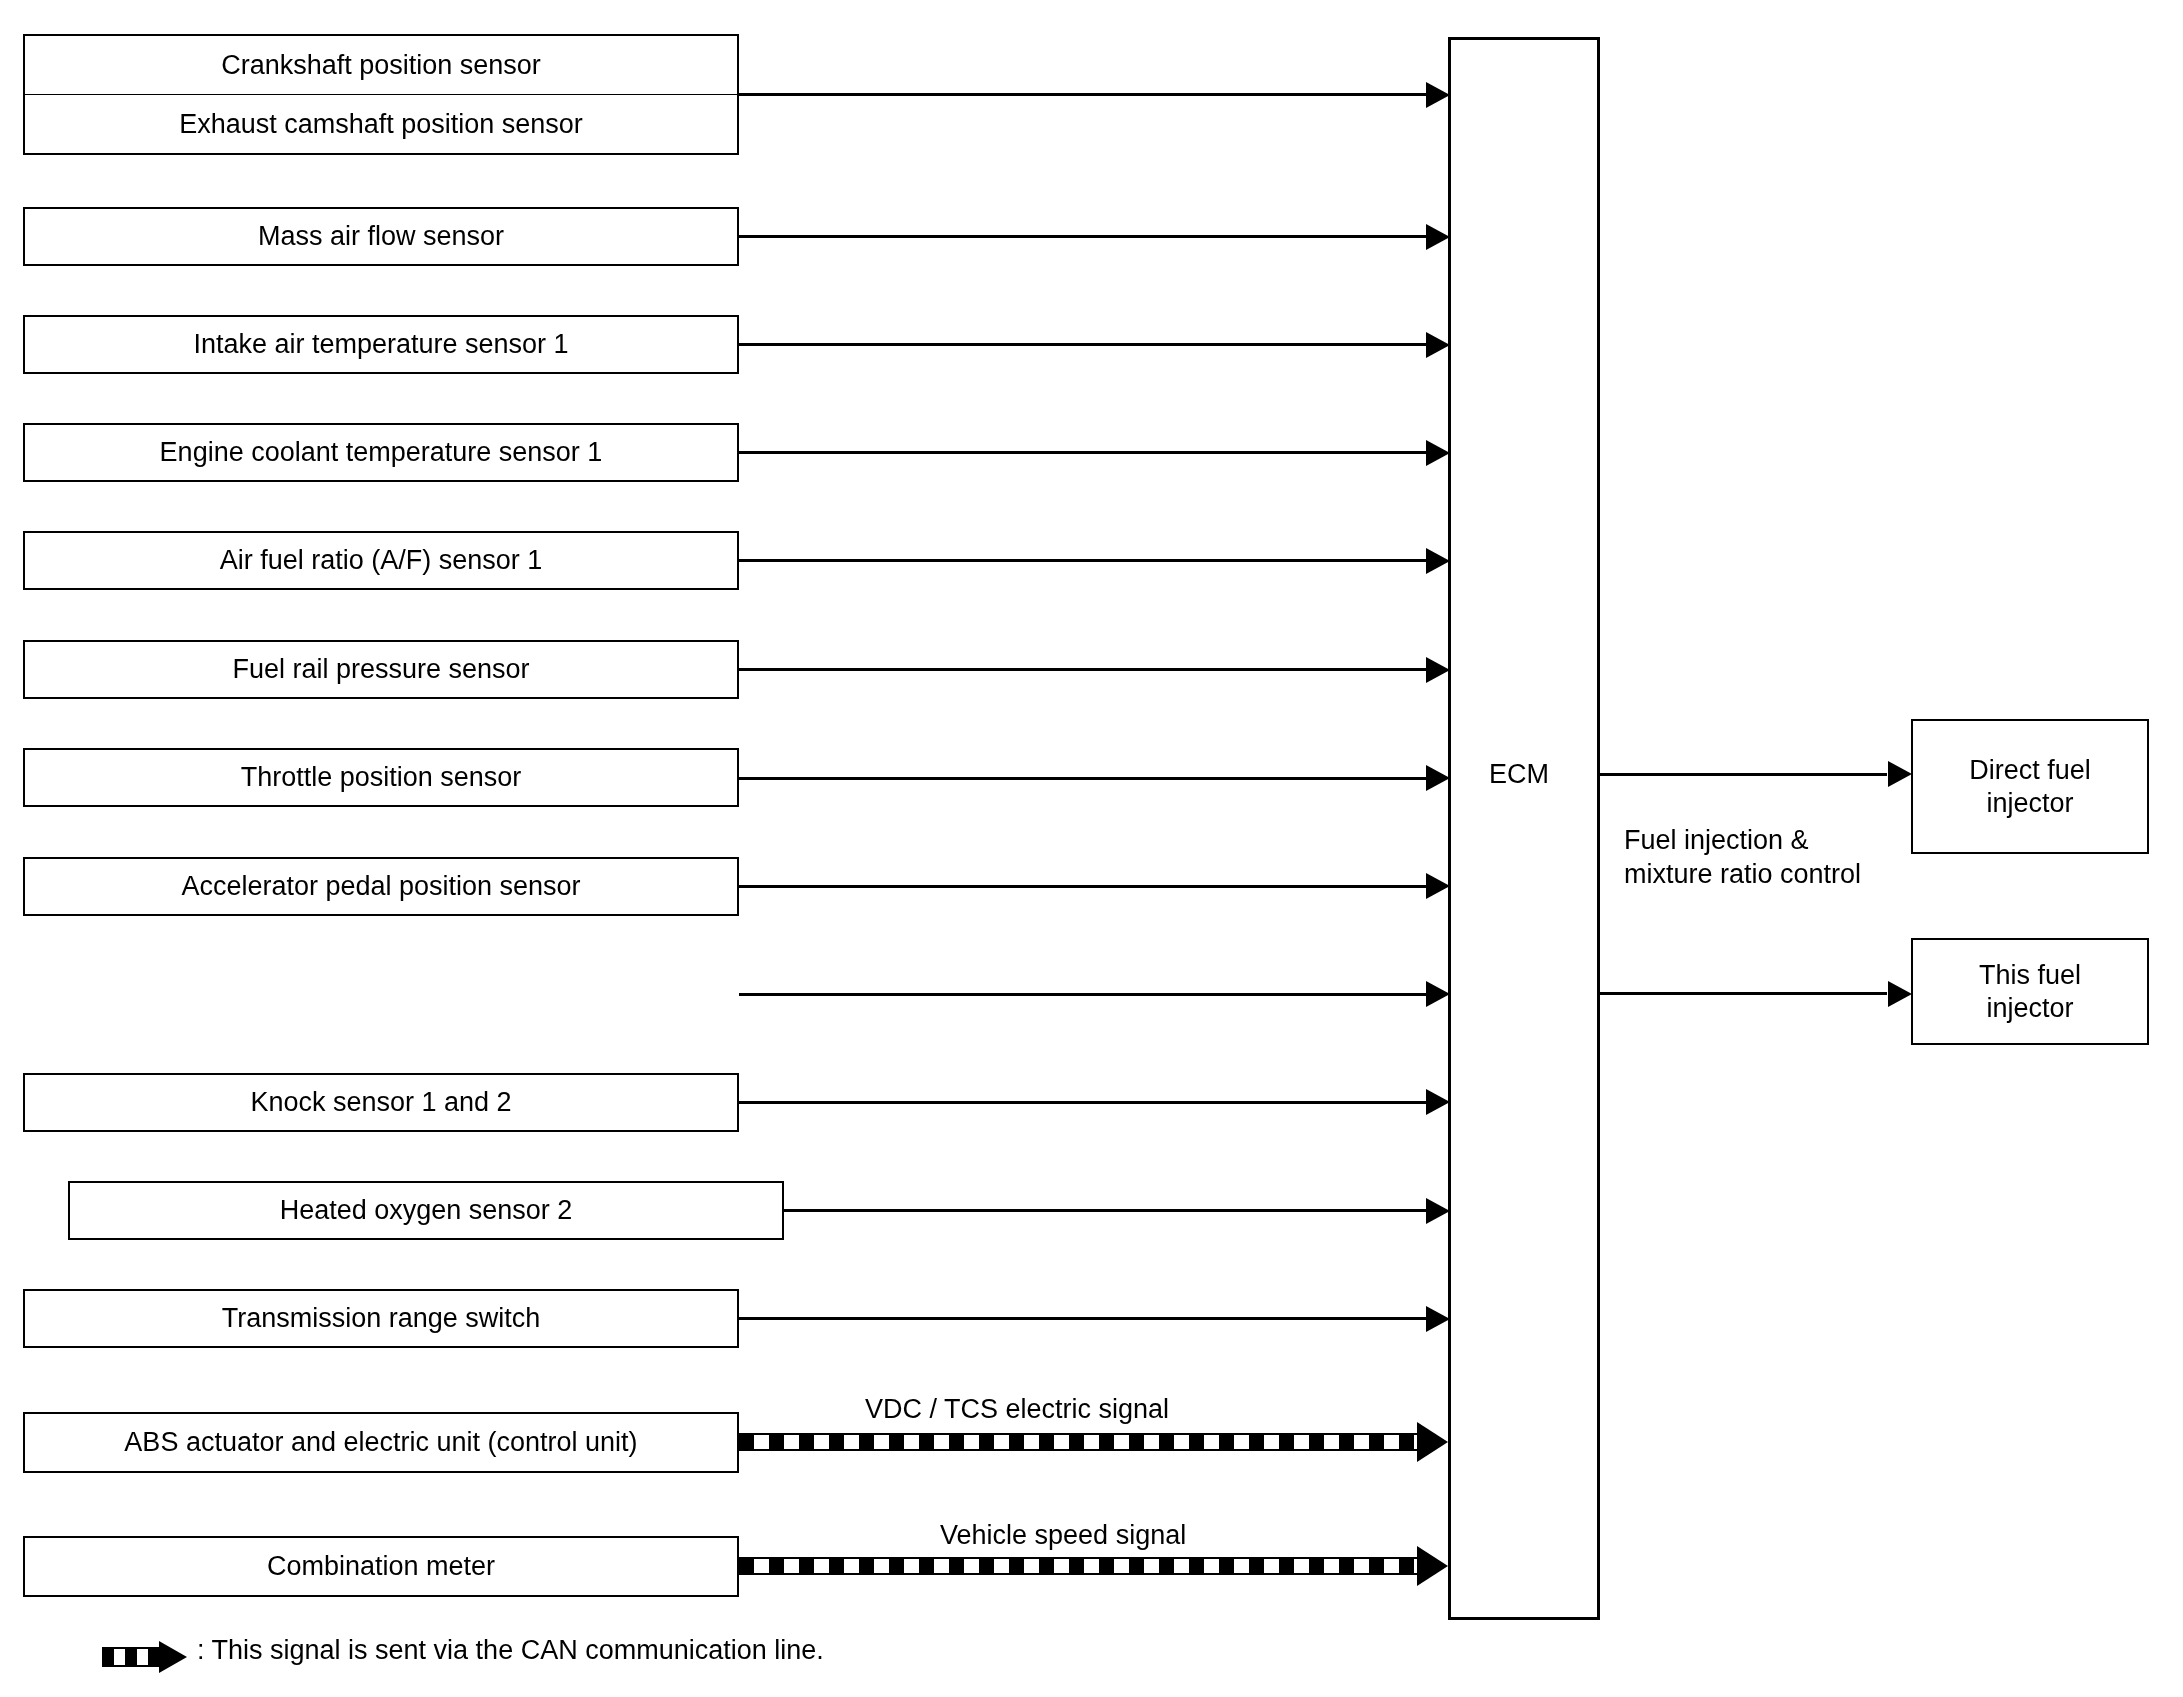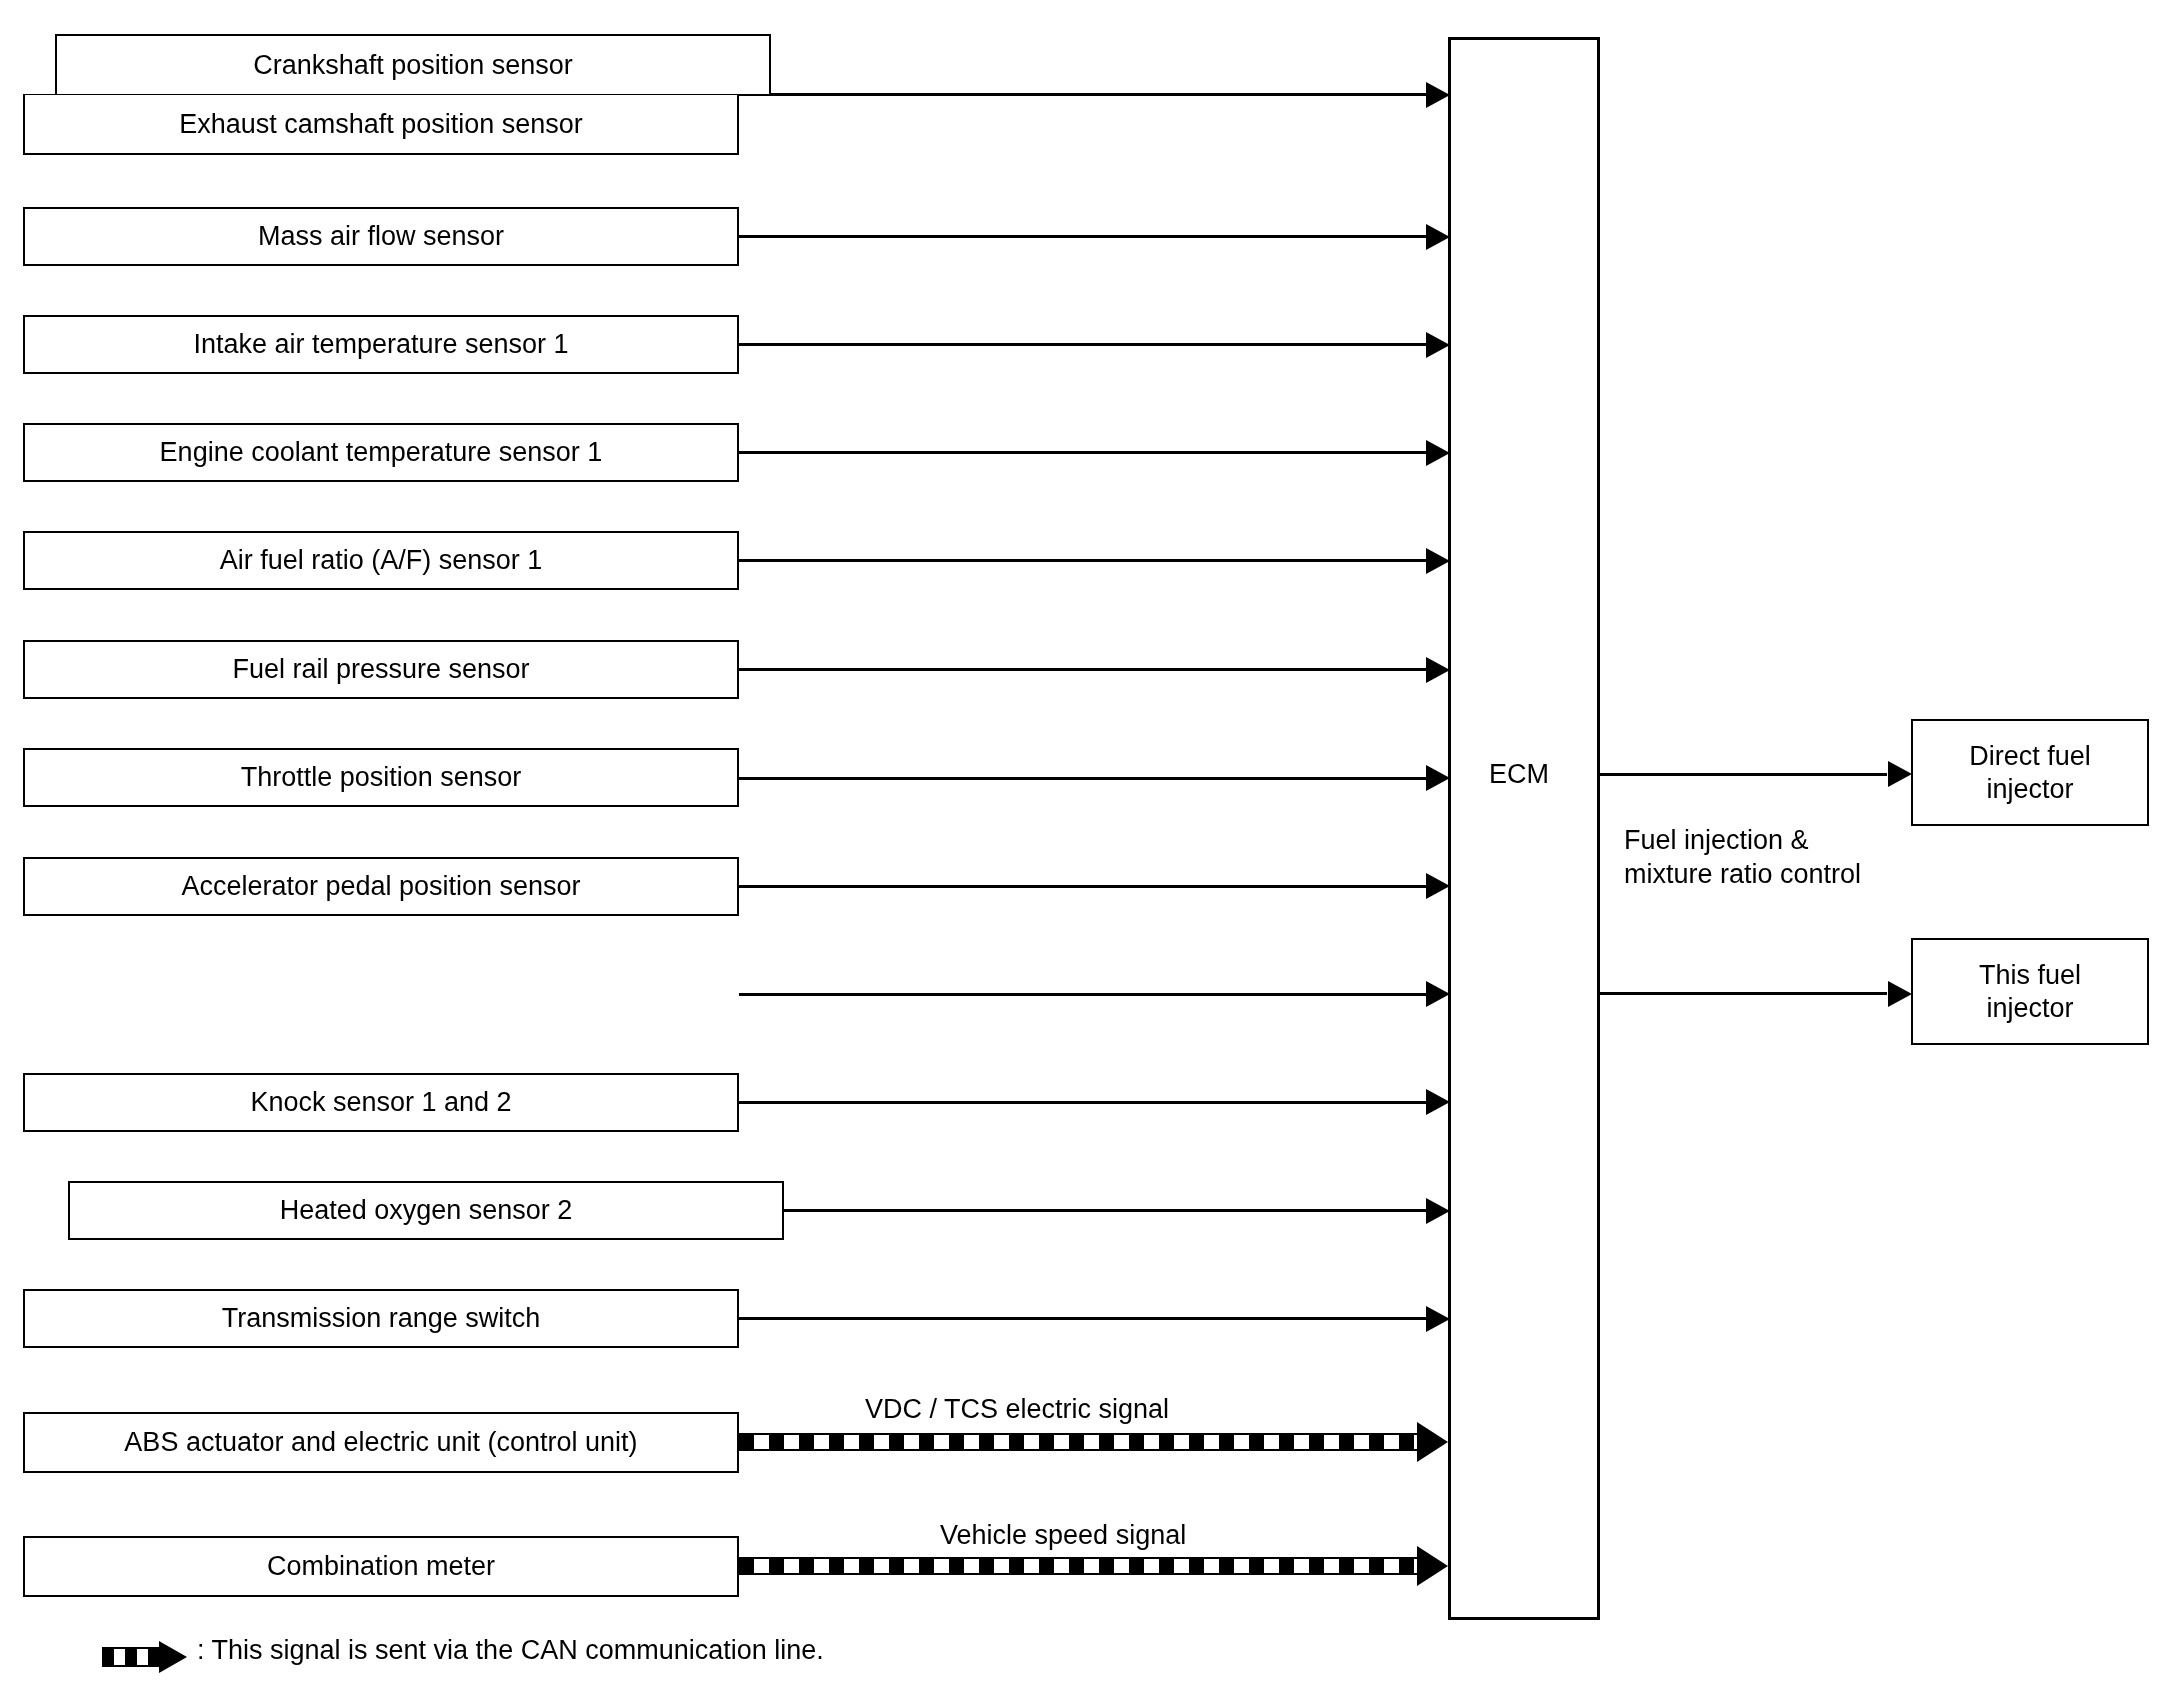--- a/index.html
+++ b/index.html
@@ -146,21 +146,21 @@
     font-size: 27px;
     color: #000000;
     white-space: nowrap;
   }
 </style>
 </head>
 <body>
 
 <div id="stage">
 
-  <div class="node stack-top" style="left:23px; top:34px; width:716px; height:61px;margin-left:32px;">
+  <div class="node stack-top" style="left:23px; top:34px; width:716px; height:61px;">
     <span class="node-label">Crankshaft position sensor</span>
   </div>
   <div class="node stack-bottom" style="left:23px; top:94px; width:716px; height:61px;">
     <span class="node-label">Exhaust camshaft position sensor</span>
   </div>
 
   <div class="node" style="left:23px; top:207px; width:716px; height:59px;">
     <span class="node-label">Mass air flow sensor</span>
   </div>
 
@@ -263,21 +263,21 @@
   <div class="wire-v" style="left:1597px; top:773px; height:223px;"></div>
 
   <div class="wire" style="left:1597px; top:773px; width:290px;"></div>
   <div class="head" style="left:1888px; top:761px;"></div>
 
   <div class="wire" style="left:1597px; top:992px; width:290px;"></div>
   <div class="head" style="left:1888px; top:981px;"></div>
 
   <div class="trunk-label" style="left:1624px; top:824px;">Fuel injection &amp; mixture ratio control</div>
 
-  <div class="node" style="left:1911px; top:719px; width:238px; height:107px; flex-direction:column;">
+  <div class="node" style="left:1911px; top:719px; width:238px; height:135px; flex-direction:column;">
     <span class="node-label">Direct fuel</span>
     <span class="node-label">injector</span>
   </div>
 
   <div class="node" style="left:1911px; top:938px; width:238px; height:107px; flex-direction:column;">
     <span class="node-label">This fuel</span>
     <span class="node-label">injector</span>
   </div>
 
   <div class="legend" style="left:102px; top:1647px;">

